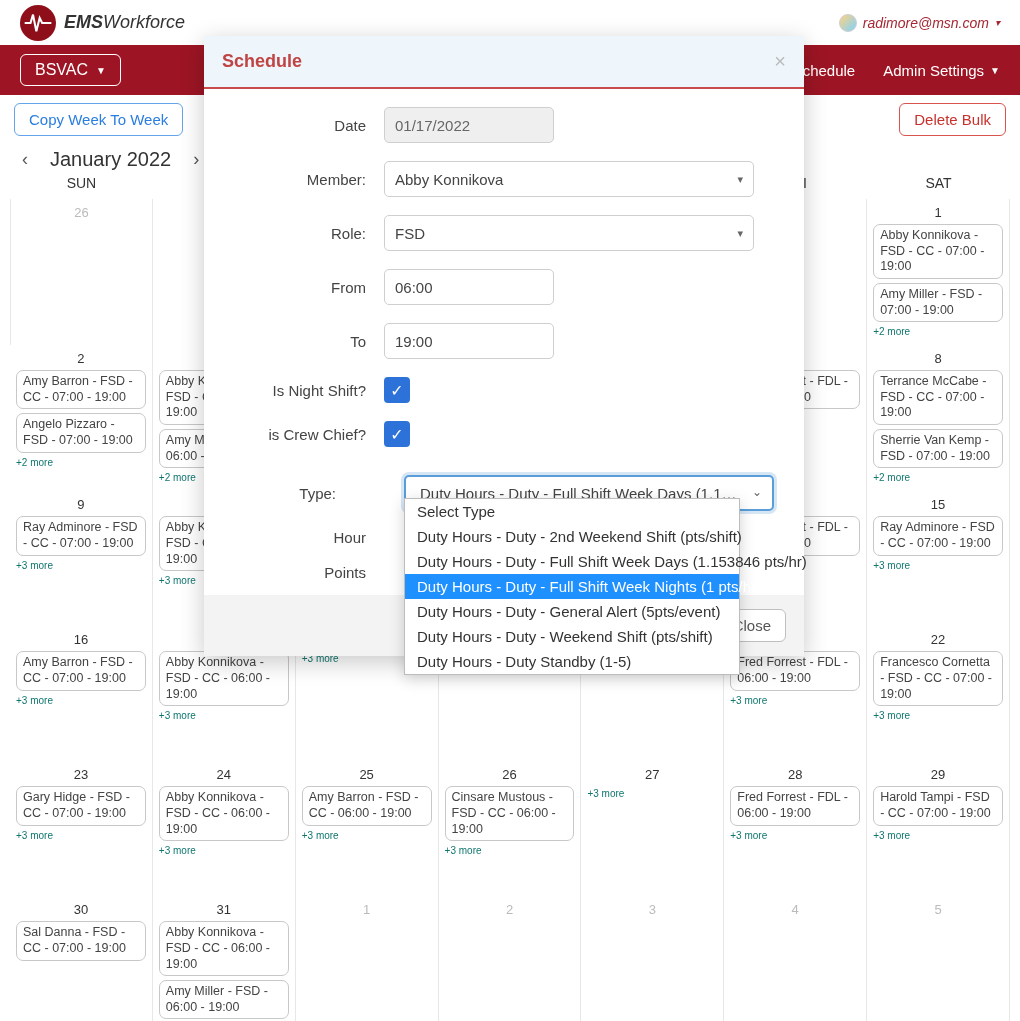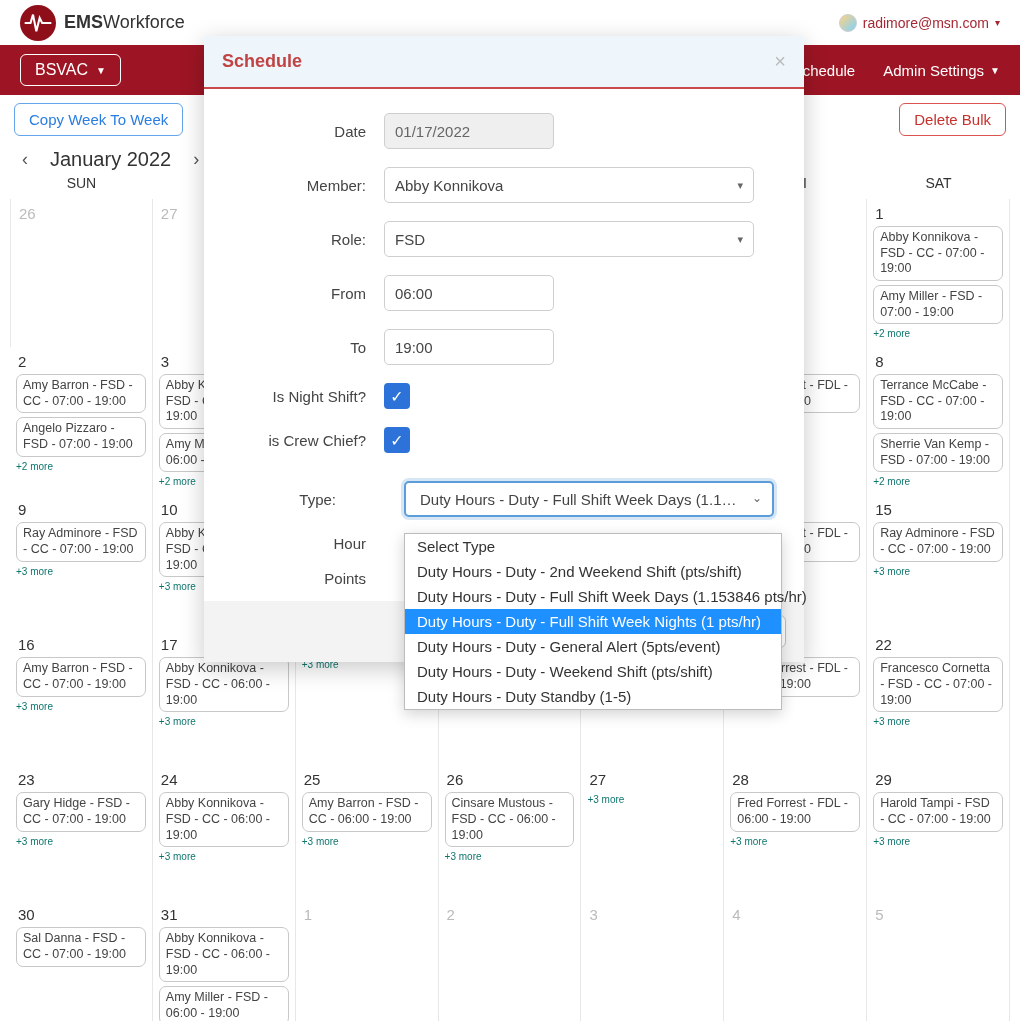--- a/index.html
+++ b/index.html
@@ -1,18 +1,18 @@
 <!DOCTYPE html>
 <html><head>
 <meta charset="utf-8">
 <style>
   *{box-sizing:border-box;margin:0;padding:0;font-family:Arial,Helvetica,sans-serif;}
   body{background:#fff;color:#333;font-size:14px;width:1020px;position:relative;}
   
-  .topbar{height:45px;display:flex;align-items:center;justify-content:space-between;padding:0 20px;}
+  .topbar{height:45px;display:flex;align-items:center;justify-content:space-between;padding:0 20px;font-style:italic;}
   .brand{display:flex;align-items:center;gap:8px;font-size:18px;font-weight:500;}
   .brand .logo{width:36px;height:36px;border-radius:50%;background:#8e0e19;position:relative;display:flex;align-items:center;justify-content:center;}
   .brand .logo svg{width:30px;height:30px;}
   .brand b{font-weight:700;}
   .user{display:flex;align-items:center;gap:6px;color:#a52834;font-size:14px;cursor:pointer;}
   .user .avatar{width:18px;height:18px;border-radius:50%;background:linear-gradient(135deg,#ffd27f,#7fd2ff);border:1px solid #ccc;}
   .user .caret{font-size:10px;}
   
   .navbar{background:#9d1524;height:50px;display:flex;align-items:center;padding:0 20px;color:#fff;justify-content:space-between;}
   .navbar-left{display:flex;align-items:flex-end;}
@@ -29,46 +29,46 @@
   
   .calhead{display:flex;align-items:center;gap:14px;padding:0 14px;height:32px;}
   .navarrow{width:22px;text-align:center;font-size:18px;color:#555;cursor:pointer;}
   .monthlabel{font-size:20px;font-weight:400;}
   .dow{display:grid;grid-template-columns:repeat(7,1fr);padding:0 10px;height:24px;}
   .dow div{text-align:center;font-size:14px;color:#333;}
   
   .grid{display:grid;grid-template-columns:repeat(7,1fr);padding:0 10px;}
   .cell{border-right:1px solid #e7e7e7;min-height:135px;padding:4px 6px 8px;position:relative;}
   .cell:first-child{border-left:1px solid #e7e7e7;}
-  .daynum{text-align:left;font-size:15px;color:#333;padding:2px 2px 4px;}
+  .daynum{text-align:center;font-size:13px;color:#333;padding:2px 2px 4px;}
   .daynum.dim{color:#bbb;}
   .event{border:1px solid #c8c8c8;border-radius:7px;padding:3px 6px;font-size:12.5px;line-height:1.25;color:#444;margin-bottom:4px;background:#fff;cursor:pointer;}
   .more{color:#0f766e;font-size:10px;cursor:pointer;margin-top:2px;}
   
   .overlay{position:absolute;left:0;top:0;right:0;bottom:0;}
   .modal{position:absolute;left:204px;top:36px;width:600px;background:#fff;box-shadow:0 6px 24px rgba(0,0,0,.22);border-radius:2px;}
   .mhead{background:#eef6fb;border-bottom:2px solid #c94b4b;padding:14px 18px;display:flex;align-items:center;justify-content:space-between;}
   .mhead h3{color:#c04444;font-weight:600;font-size:18px;}
   .mhead .x{color:#bbb;font-size:20px;cursor:pointer;}
-  .mbody{padding:24px 30px 6px;}
+  .mbody{padding:18px 30px 6px;}
   .frow{display:flex;align-items:center;margin-bottom:18px;}
   .frow label{width:150px;text-align:right;padding-right:18px;font-size:15px;color:#444;}
   .frow .ctl{flex:1;}
   .inp,.sel{width:170px;height:36px;border:1px solid #cfcfcf;border-radius:5px;padding:0 10px;font-size:15px;color:#444;background:#fff;}
   .inp.ro{background:#efefef;color:#666;}
   .sel.wide{width:370px;}
   .chk{width:26px;height:26px;background:#2d72d9;border-radius:4px;display:flex;align-items:center;justify-content:center;color:#fff;font-size:16px;cursor:pointer;}
   .mfoot{background:#f3f3f3;padding:14px 18px;display:flex;justify-content:flex-end;gap:10px;}
   .btn.green{color:#3fa24b;border-color:#5cb85c;}
   .btn.grey{color:#555;border-color:#bfbfbf;}
   
   .typewrap{position:relative;}
   .typebox{width:370px;height:36px;border:2px solid #5b9dd9;border-radius:5px;box-shadow:0 0 0 3px rgba(91,157,217,.25);padding:0 28px 0 14px;display:flex;align-items:center;font-size:15px;color:#444;background:#fff;cursor:pointer;}
   .typebox .dd{position:absolute;right:12px;top:10px;font-size:12px;color:#666;}
-  .droplist{position:absolute;left:0;top:52px;width:378px;background:#fff;border:1px solid #bcbcbc;box-shadow:0 4px 14px rgba(0,0,0,.18);z-index:20;}
+  .droplist{position:absolute;left:0;top:23px;width:336px;background:#fff;border:1px solid #bcbcbc;box-shadow:0 4px 14px rgba(0,0,0,.18);z-index:20;}
   .droplist div{padding:4px 12px;font-size:15px;color:#333;white-space:nowrap;cursor:pointer;}
   .droplist div.hl{background:#1e90ff;color:#fff;}
 </style>
 </head>
 <body>
 
 <div class="topbar">
   <div class="brand">
     <span class="logo">
       <svg viewBox="0 0 36 36">

